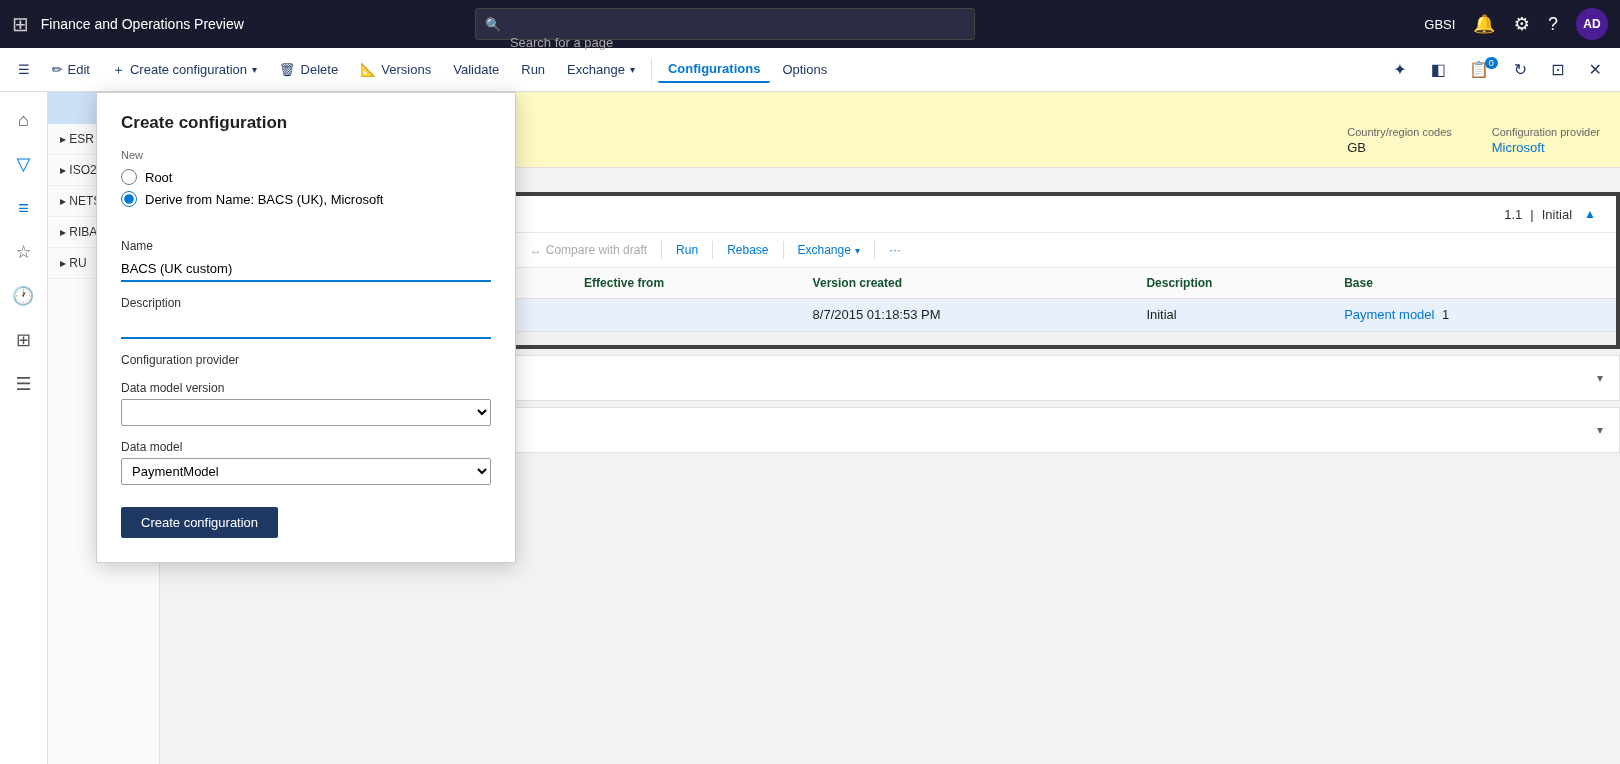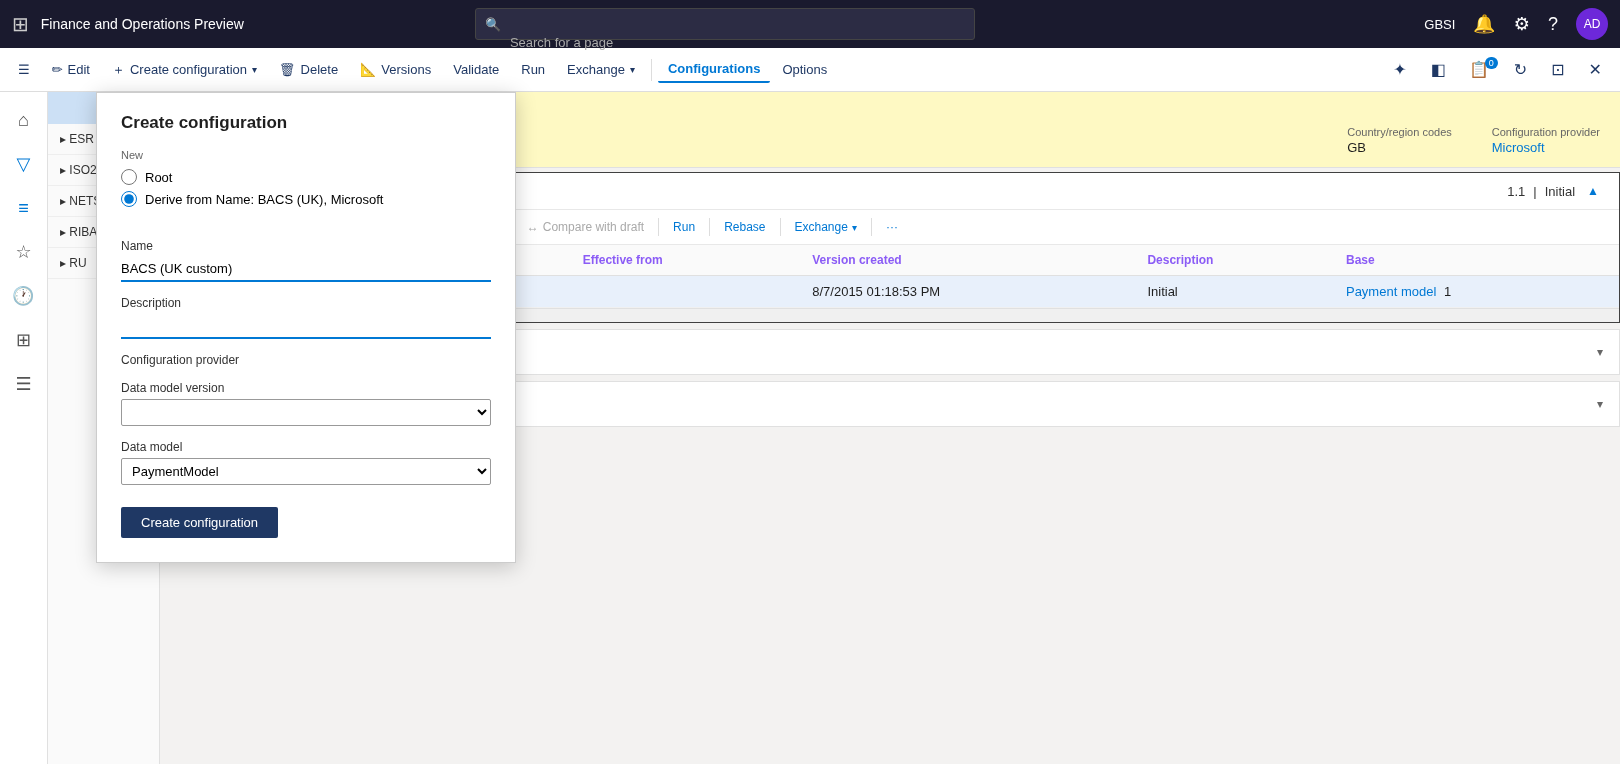--- a/index.html
+++ b/index.html
@@ -36,23 +36,23 @@
       margin-left: auto;
       display: flex;
       align-items: center;
       gap: 18px;
       color: #fff;
       font-size: 13px;
     }
     .top-bar-avatar {
       width: 32px; height: 32px;
       border-radius: 50%;
-      background: #6d28d9;
+      background: #4c1d95;
       display: flex; align-items: center; justify-content: center;
-      font-size: 12px; font-weight: 400; color: #fff;
+      font-size: 12px; font-weight: 700; color: #fff;
     }
 
     
     .toolbar {
       height: 44px;
       background: #fff;
       border-bottom: 1px solid #ddd;
       display: flex;
       align-items: center;
       padding: 0 8px;
@@ -188,22 +188,22 @@
     .config-breadcrumb { font-size: 12px; color: #555; margin-bottom: 8px; }
     .config-fields { display: flex; gap: 40px; align-items: flex-start; }
     .config-field { }
     .config-field-label { font-size: 11px; color: #666; margin-bottom: 2px; }
     .config-field-value { font-size: 13px; color: #1f1f1f; }
     .config-field-link { font-size: 13px; color: #0078d4; cursor: pointer; }
 
     
     .versions-section {
       background: #fff;
-      margin: 4px 0 0 0;
-      border: 1px solid #404040;
+      margin: 24px 0 0 0;
+      border: 4px solid #404040;
     }
     .versions-header {
       display: flex;
       align-items: center;
       justify-content: space-between;
       padding: 10px 16px;
       border-bottom: 1px solid #e8e8e8;
       background: #fff;
     }
     .versions-title { font-size: 14px; font-weight: 600; color: #1f1f1f; }
@@ -231,21 +231,21 @@
     .versions-toolbar-btn.disabled { color: #aaa; cursor: default; }
     .versions-toolbar-sep { width: 1px; height: 18px; background: #ddd; margin: 0 2px; }
 
     
     .versions-table { width: 100%; border-collapse: collapse; font-size: 13px; }
     .versions-table th {
       text-align: left;
       padding: 8px 12px;
       font-size: 12px;
       font-weight: 600;
-      color: #8b5cf6;
+      color: #14532d;
       border-bottom: 1px solid #e0e0e0;
       background: #fafafa;
       white-space: nowrap;
     }
     .versions-table td {
       padding: 8px 12px;
       border-bottom: 1px solid #f0f0f0;
       color: #1f1f1f;
     }
     .versions-table tr.selected td { background: #e8f0fb; }

